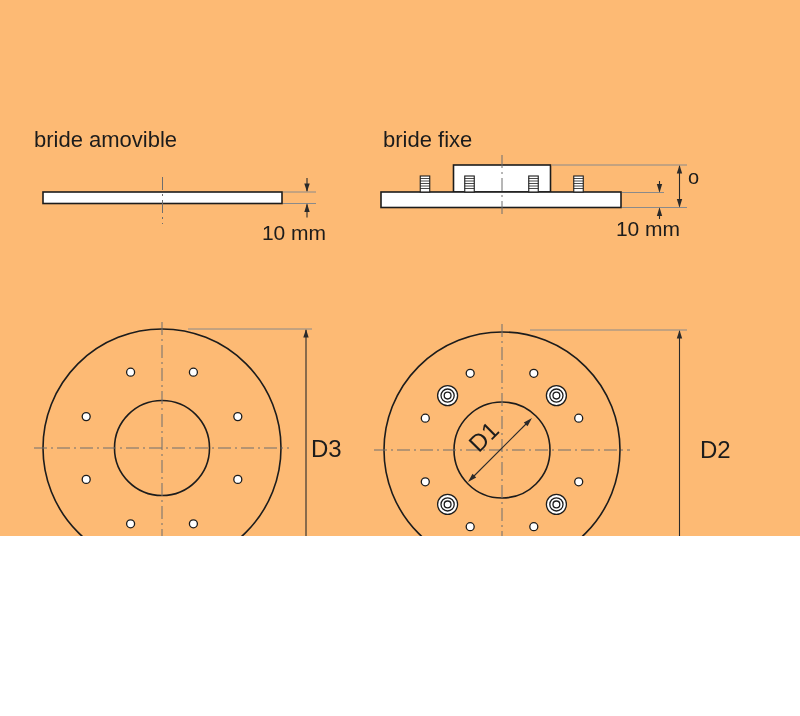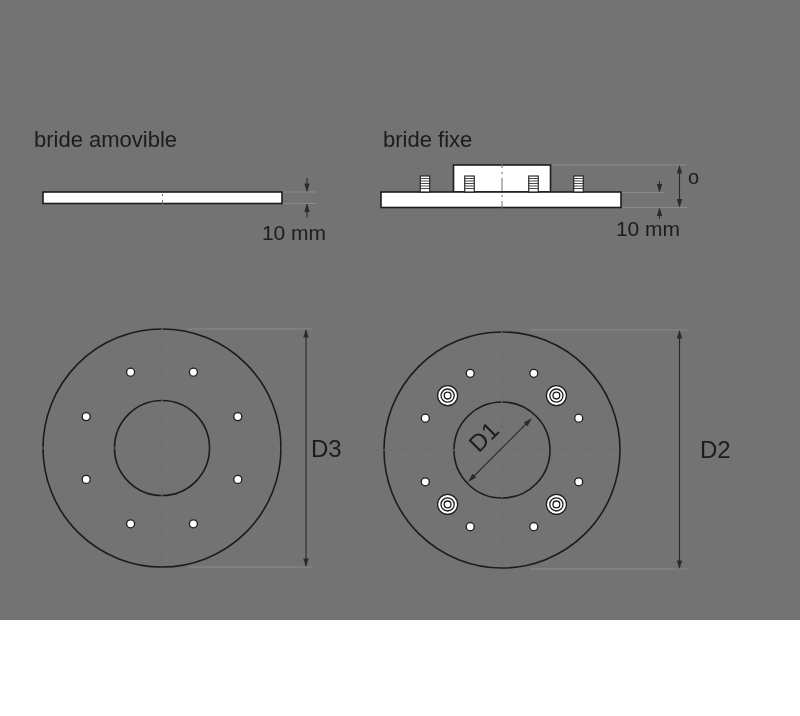--- a/index.html
+++ b/index.html
@@ -3,22 +3,22 @@
 <meta charset="utf-8">
 <style>
   html, body {
     margin: 0;
     padding: 0;
     background: #ffffff;
   }
   .canvas {
     position: relative;
     width: 800px;
-    height: 620px;
-    background: #737373;
+    height: 536px;
+    background: #fdba74;
     overflow: hidden;
   }
   svg { display: block; }
 
   
   .ol  { stroke: #1c1c1c; stroke-width: 1.6; fill: none; }
   .olw { stroke: #1c1c1c; stroke-width: 1.6; fill: #ffffff; }
   .stud-rect { stroke: #1c1c1c; stroke-width: 1.1; fill: #ffffff; }
   .hatch { stroke: #1c1c1c; stroke-width: 0.8; }
   .hole { stroke: #1c1c1c; stroke-width: 1.3; fill: #ffffff; }

